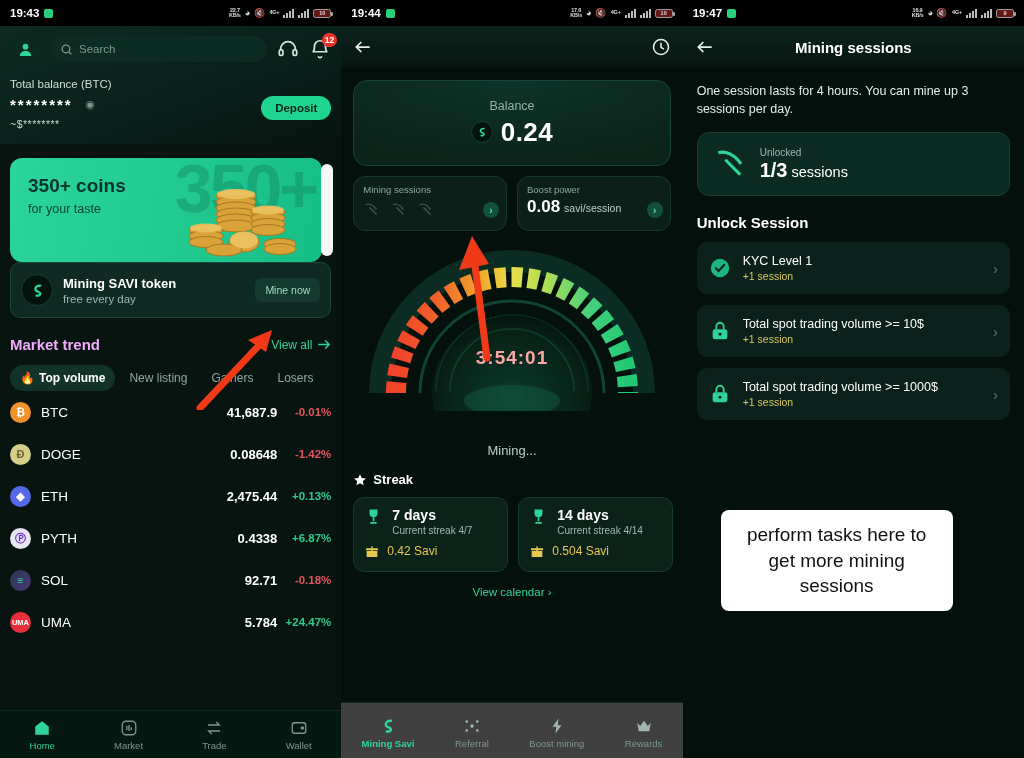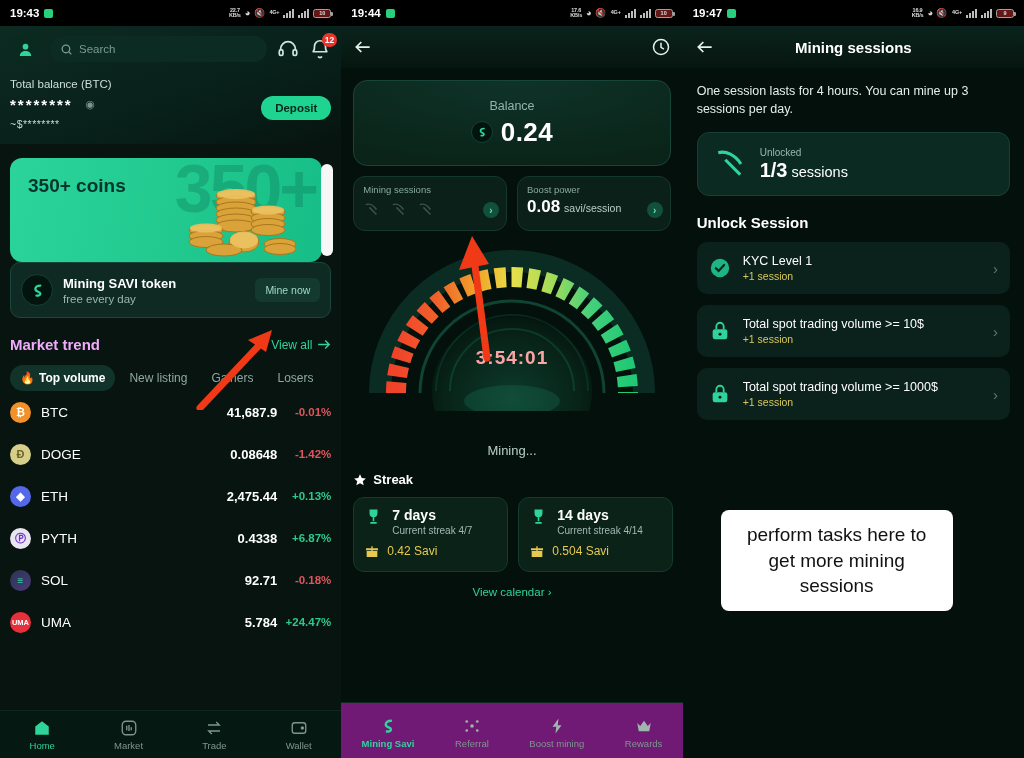--- a/index.html
+++ b/index.html
@@ -189,21 +189,21 @@
   }
   .scard .top { display:flex; gap:9px; align-items:flex-start; }
   .scard .days { color:#fff; font-size:14px; font-weight:700; }
   .scard .cur { color:#9fbab3; font-size:10px; margin-top:2px;}
   .scard .rew { display:flex; align-items:center; gap:7px; margin-top:7px; }
   .scard .rew span { color:#e8c94f; font-size:12px; }
   .viewcal { text-align:center; color:#2fd49b; font-size:11.5px; margin-top: 14px; }
 
   .botnav2 {
     position:absolute; bottom:0; left:0; width:100%; height: 56px;
-    background:#701a75; border-top:1px solid #12291f;
+    background:#404040; border-top:1px solid #12291f;
     display:flex; align-items:center; justify-content:space-around; padding-top:4px;
   }
   .botnav2 .nav-item span { font-size:9.5px; }
   .botnav2 .nav-item.active span { color:#2fd49b; font-weight:700; }
 
   
   .p3-desc { color:#e3efec; font-size:12.5px; line-height:1.45; margin: 14px 14px 0; }
   .unlocked-card {
     margin: 14px 14px 0; height: 64px; border-radius: 12px;
     background:#0b2a21; border:1px solid #164035;
@@ -310,20 +310,21 @@
           <div class="bal-sub">~$********</div>
         </div>
         <div class="deposit">Deposit</div>
       </div>
     </div>
 
     <div class="banner-wrap">
       <div class="banner">
         <div class="ghost">350+</div>
         <h3>350+ coins</h3>
+        <p>for your taste</p>
         <svg class="coins" viewBox="0 0 130 82">
           <g fill="#d9a33a" stroke="#a9761f" stroke-width="1">
             <ellipse cx="62" cy="18" rx="20" ry="6"></ellipse>
               <ellipse cx="62" cy="24" rx="20" ry="6"></ellipse>
             <ellipse cx="62" cy="30" rx="20" ry="6"></ellipse>
               <ellipse cx="62" cy="36" rx="20" ry="6"></ellipse>
             <ellipse cx="62" cy="42" rx="20" ry="6"></ellipse>
               <ellipse cx="62" cy="48" rx="20" ry="6"></ellipse>
             <ellipse cx="94" cy="34" rx="17" ry="5.5"></ellipse>
               <ellipse cx="94" cy="40" rx="17" ry="5.5"></ellipse>

